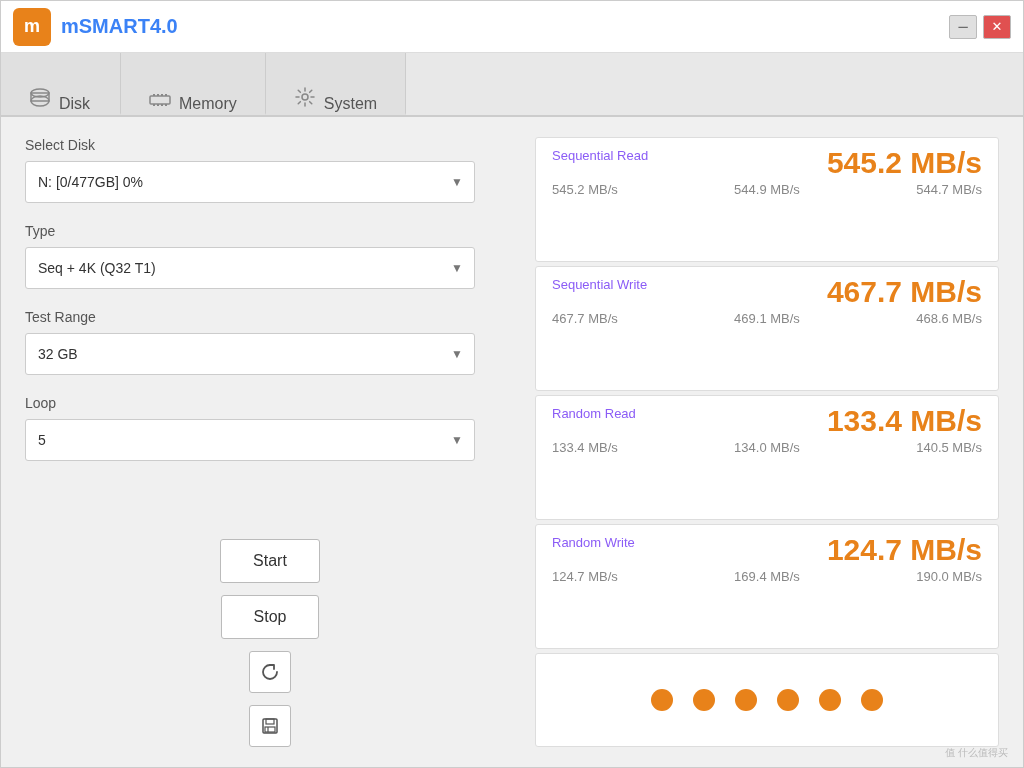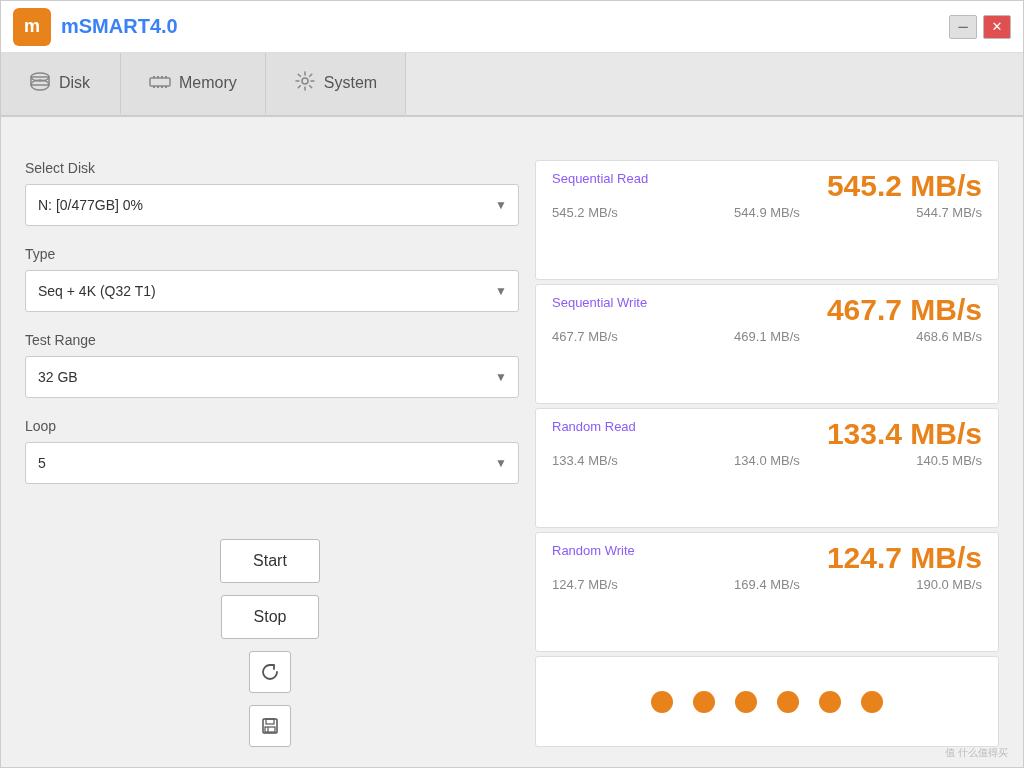--- a/index.html
+++ b/index.html
@@ -67,21 +67,21 @@
 
     .tab-bar {
       background: #e8e8e8;
       display: flex;
       border-bottom: 2px solid #ccc;
       flex-shrink: 0;
       height: 64px;
     }
     .tab {
       display: flex;
-      align-items: center;
+      align-items: flex-end;
       gap: 8px;
       padding: 0 28px;
       cursor: pointer;
       font-size: 16px;
       color: #555;
       background: #e0e0e0;
       border-right: 1px solid #ccc;
       border-bottom: 2px solid transparent;
       transition: background 0.15s;
       min-width: 120px;
@@ -95,21 +95,20 @@
       font-size: 20px;
     }
     .tab.active .tab-label { color: #e8821a; font-weight: 600; }
 
     .main-content {
       display: flex;
       flex: 1;
       padding: 20px 24px;
       gap: 20px;
       background: #f0f0f0;
-      margin-top: 23px;
     }
 
     
     .left-panel {
       width: 490px;
       display: flex;
       flex-direction: column;
       gap: 0;
       flex-shrink: 0;
     }
@@ -117,21 +116,21 @@
       margin-bottom: 20px;
     }
     .form-label {
       font-size: 14px;
       color: #555;
       margin-bottom: 8px;
       display: block;
     }
     .select-wrapper {
       position: relative;
-      width: 494px;
+      width: 450px;
     }
     .select-wrapper select {
       width: 100%;
       height: 42px;
       border: 1px solid #ccc;
       border-radius: 3px;
       background: #fff;
       padding: 0 12px;
       font-size: 14px;
       color: #333;

